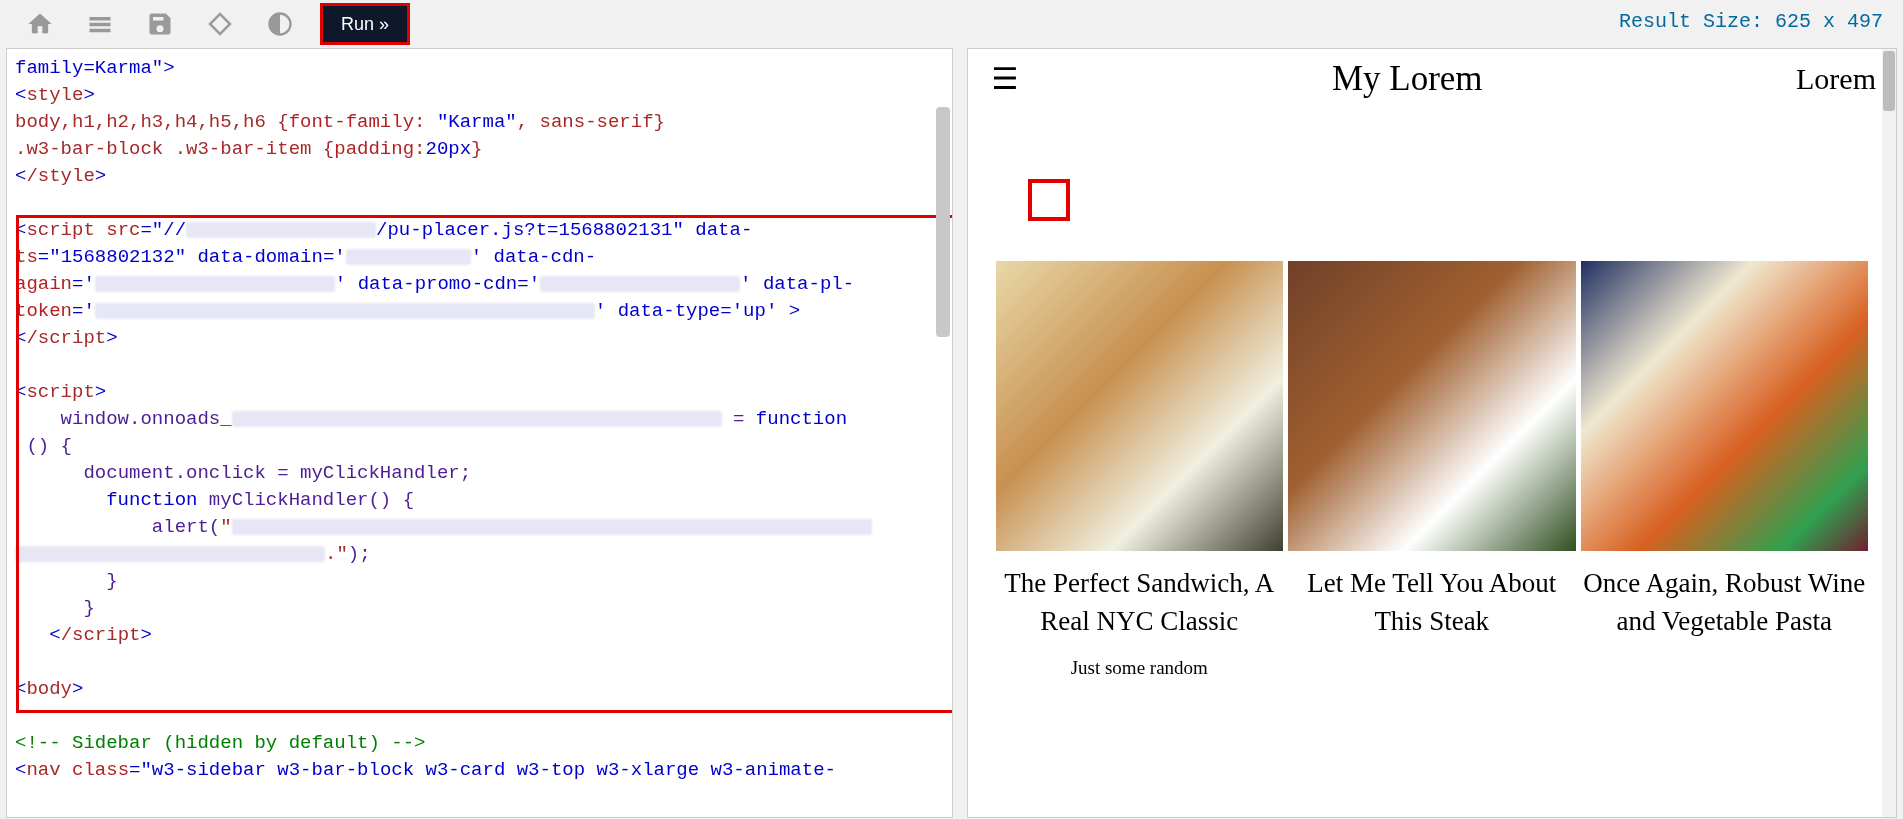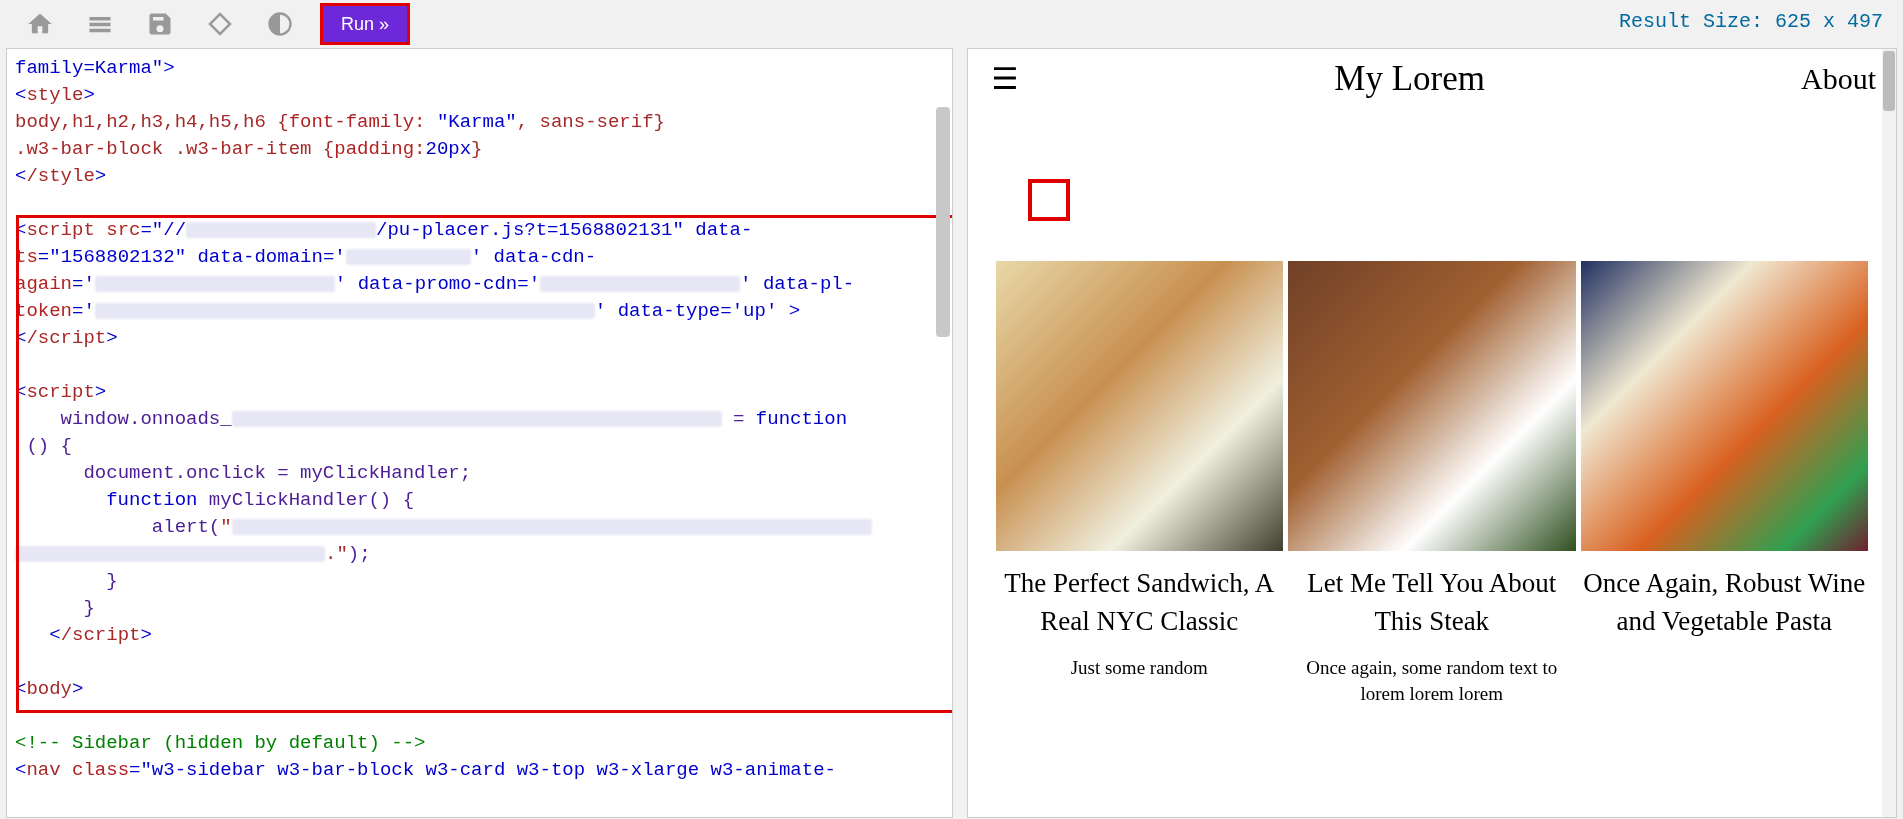--- a/index.html
+++ b/index.html
@@ -27,21 +27,21 @@
   align-items: center;
   justify-content: center;
   background: transparent;
   border: none;
   cursor: pointer;
   color: #999;
   border-radius: 4px;
 }
 .tb-btn svg { width: 28px; height: 28px; fill: #999; }
 .run-btn {
-  background: #6d28d9;
+  background: #0f172a;
   color: #fff;
   border: 3px solid #e00000;
   height: 42px;
   padding: 0 18px;
   font-size: 18px;
   cursor: pointer;
   display: flex;
   align-items: center;
   margin-left: 10px;
   font-family: Verdana, sans-serif;
@@ -258,33 +258,32 @@
 <span class="green">&lt;!-- Sidebar (hidden by default) --&gt;</span>
 <span class="blue">&lt;</span><span class="brown">nav</span><span class="red"> class</span><span class="blue">="</span><span class="blue">w3-sidebar w3-bar-block w3-card w3-top w3-xlarge w3-animate-</span>
 <div class="hl-box"></div>
 <div class="scrollbar-fake"></div>
   </div>
 
   <div class="pane preview-pane">
     <div class="pv-header">
       <div class="pv-menu">☰</div>
       <div class="pv-title">My Lorem</div>
-      <div class="pv-mail">About</div>
+      <div class="pv-mail">Lorem</div>
     </div>
     <div class="pv-redbox"></div>
     <div class="pv-grid">
       <div class="pv-card">
         <div class="pv-img img1"></div>
         <h3>The Perfect Sandwich, A Real NYC Classic</h3>
         <p>Just some random</p>
       </div>
       <div class="pv-card">
         <div class="pv-img img2"></div>
         <h3>Let Me Tell You About This Steak</h3>
-        <p>Once again, some random text to lorem lorem lorem</p>
       </div>
       <div class="pv-card">
         <div class="pv-img img4"></div>
         <h3>Once Again, Robust Wine and Vegetable Pasta</h3>
         <p></p>
       </div>
     </div>
     <div class="preview-scrollbar">
       <div class="preview-scrollbar-thumb"></div>
     </div>

